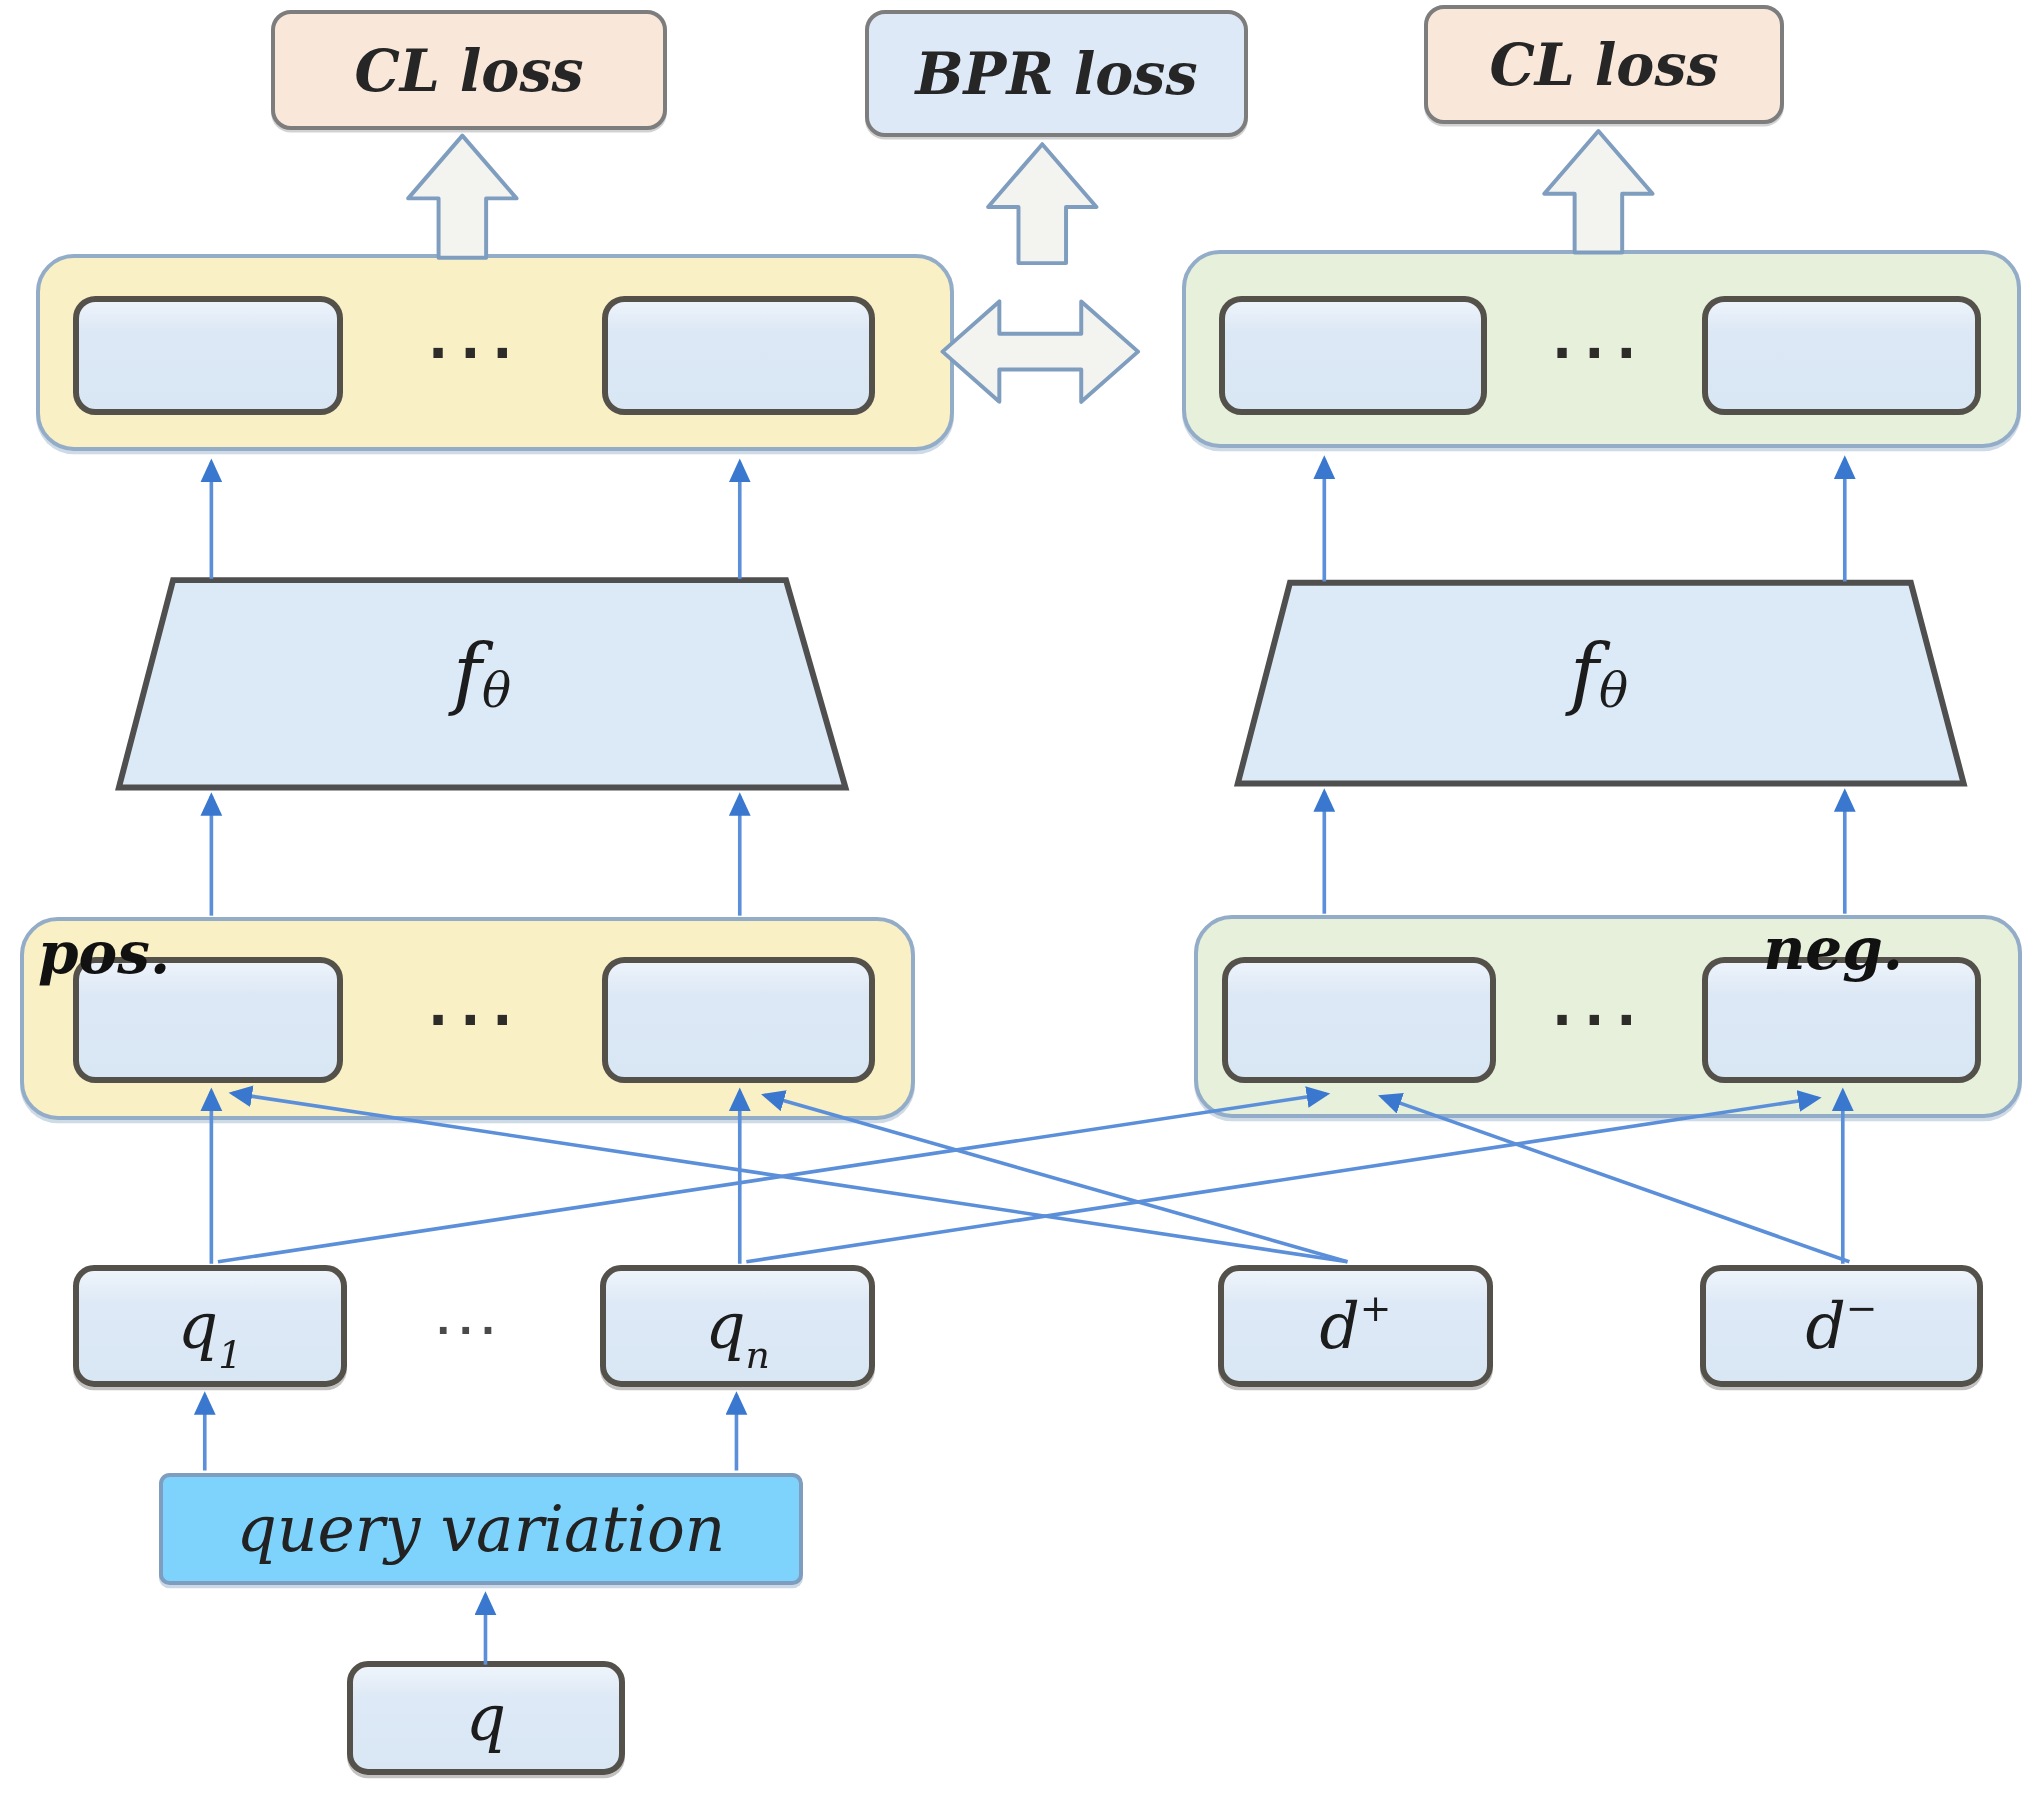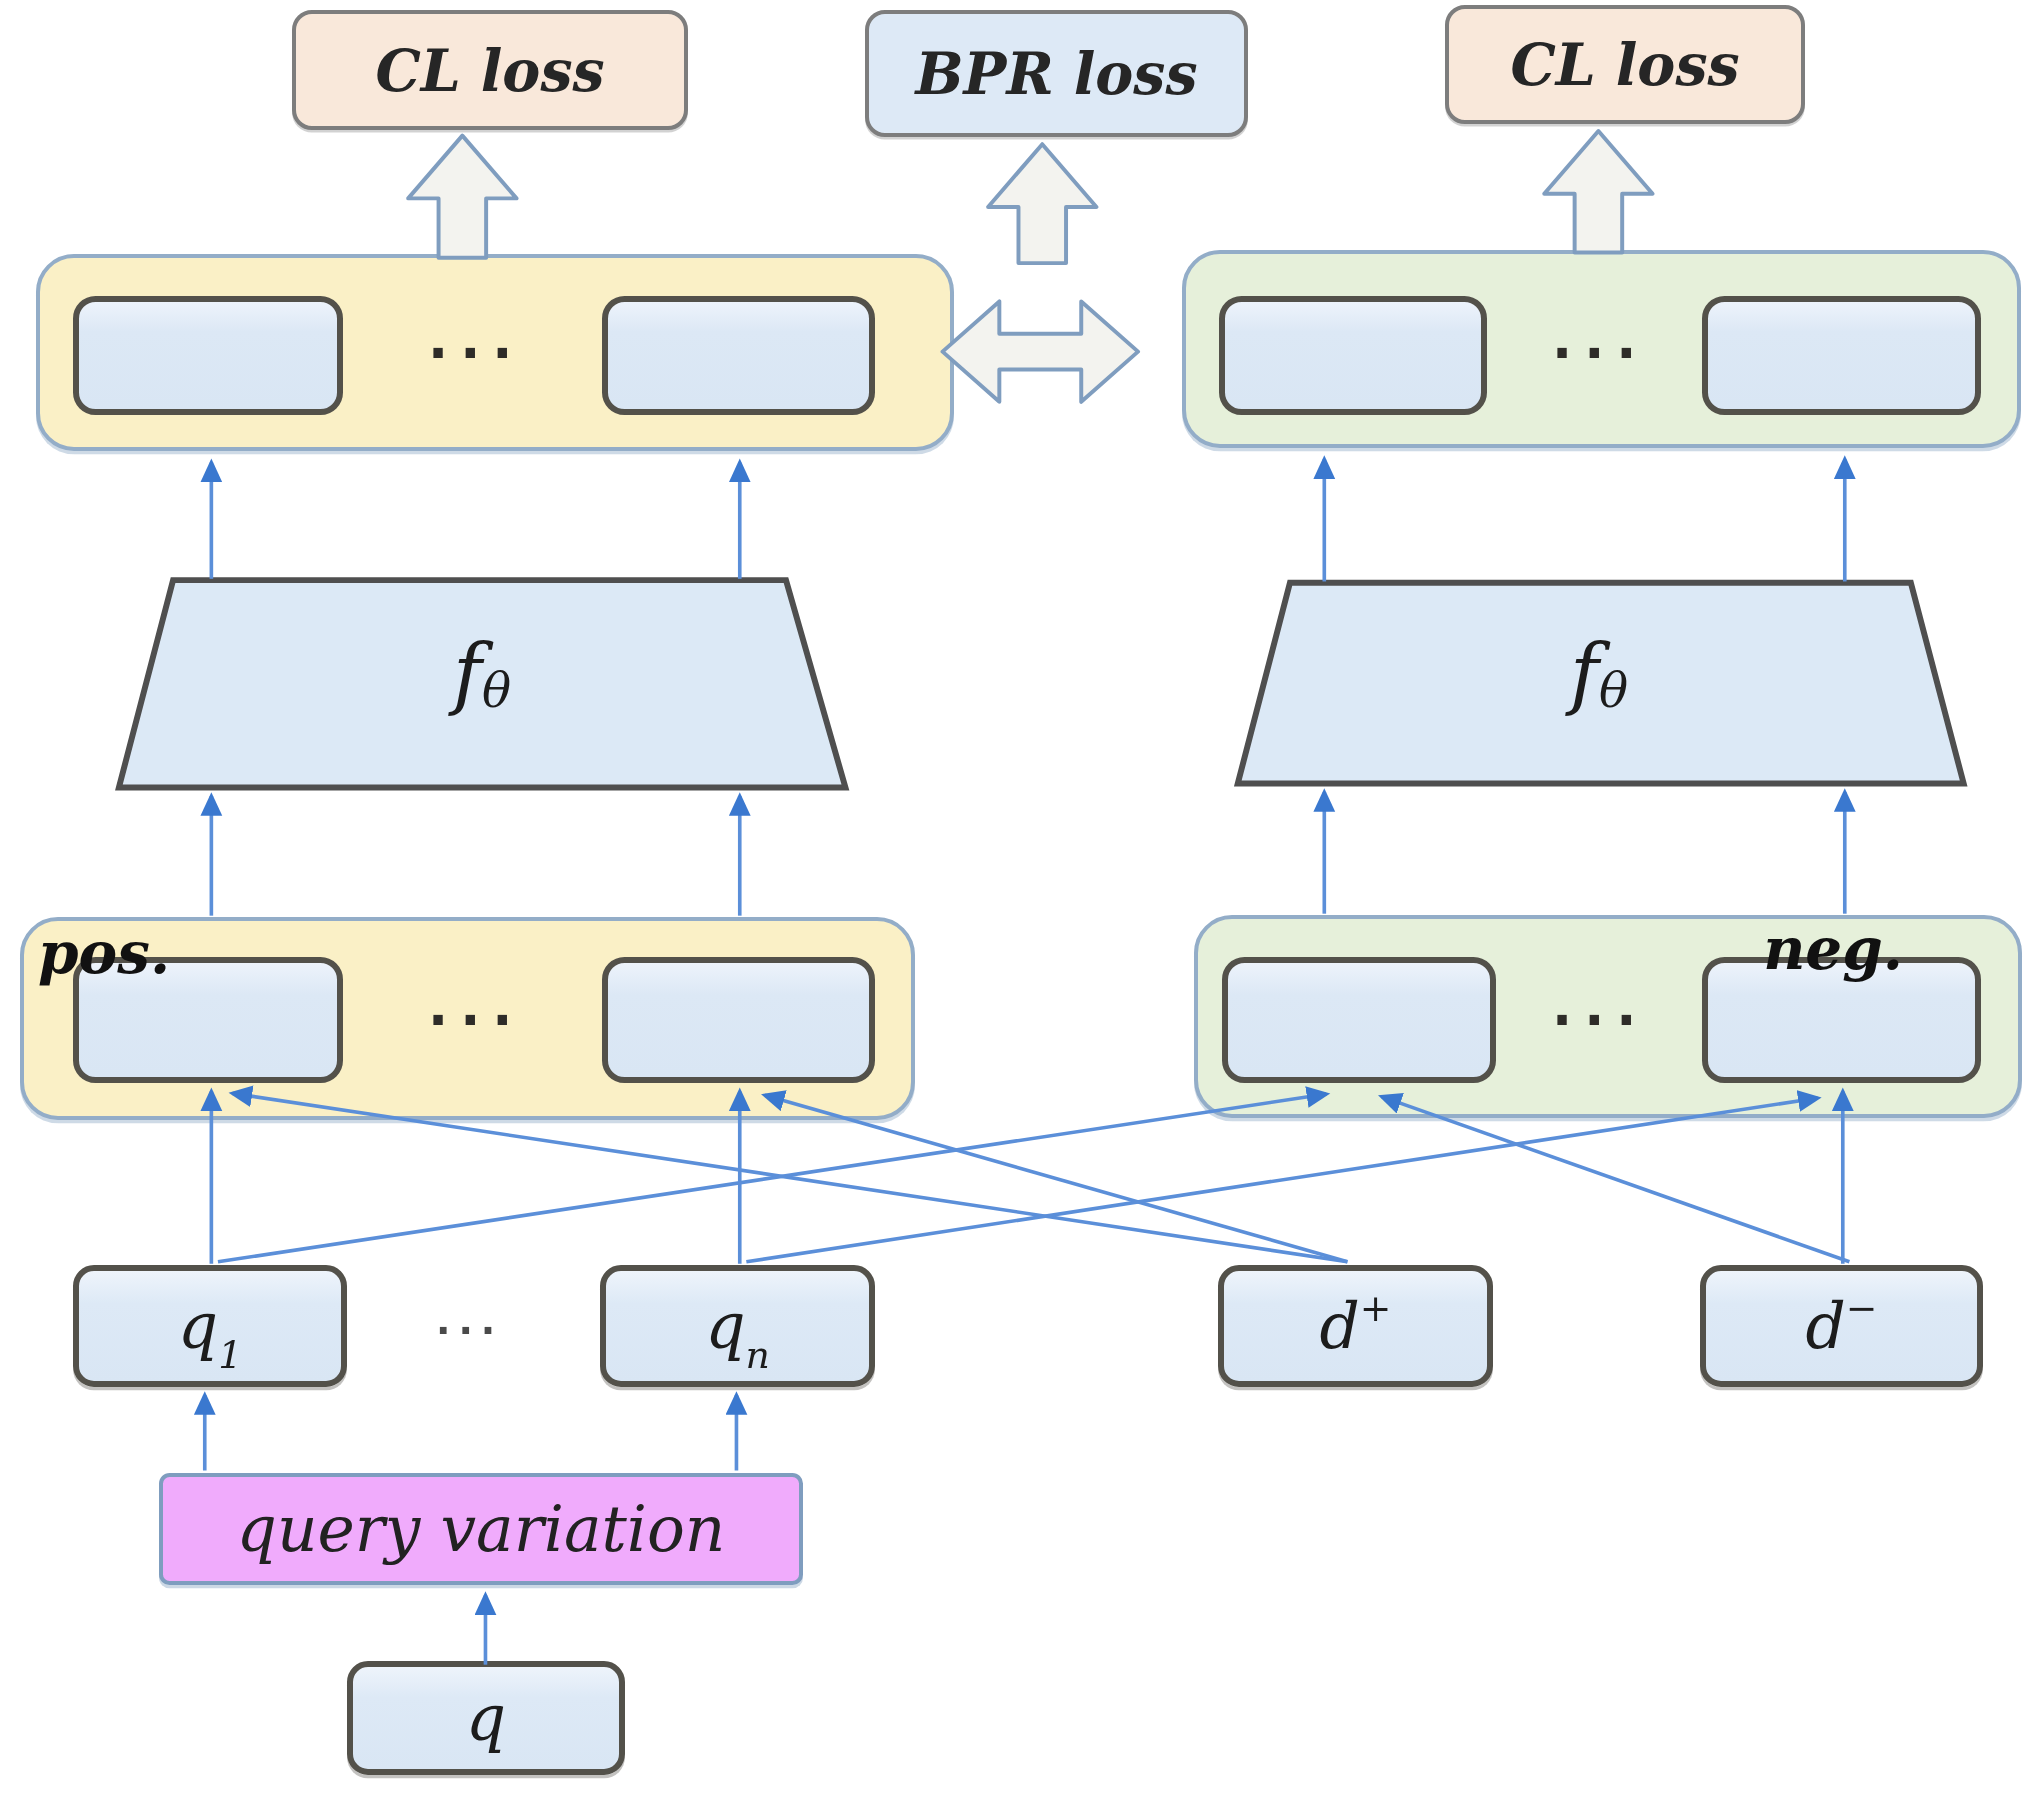--- a/index.html
+++ b/index.html
@@ -14,21 +14,21 @@
   
   .loss-box{
     border:4.6px solid #7d7d7d;
     border-radius:20px;
     display:flex;align-items:center;justify-content:center;
     font-style:italic;font-weight:bold;
     font-size:57px;color:#262626;
     z-index:3;
     box-shadow:0 2.6px 0 rgba(125,125,125,.35);
   }
-  .loss-peach{background:#f9e8da;margin-left:21px;}
+  .loss-peach{background:#f9e8da;}
   .loss-blue{background:#dde9f6;}
   
   .group-container{
     border:4px solid #93adc8;
     border-radius:38px;
     z-index:1;
     box-shadow:0 3.3px 0 rgba(147,173,200,.45);
   }
   .group-yellow{background:#faf0c6;}
   .group-green{background:#e6f0da;}
@@ -44,21 +44,21 @@
     border:6px solid #53514a;
     border-radius:21px;
     display:flex;align-items:center;justify-content:center;
     font-style:italic;font-size:63px;color:#1c1c1c;
     z-index:2;
     box-shadow:0 3.3px 0 rgba(83,81,74,.35);
   }
   .token-box sub{font-size:.6em;line-height:0;transform:translateY(.18em);display:inline-block;}
   .token-box sup{font-size:.6em;line-height:0;transform:translateY(-.12em);display:inline-block;}
   .qv-box{
-    background:#f0abfc;
+    background:#7dd3fc;
     border:4px solid #7f9dbf;
     border-radius:10.6px;
     display:flex;align-items:center;justify-content:center;
     font-style:italic;font-size:63px;font-weight:500;color:#222;
     z-index:2;
     box-shadow:0 3.3px 0 rgba(127,157,191,.4);
     text-align:center;
   }
   .corner-label{
     font-style:italic;font-weight:bold;

